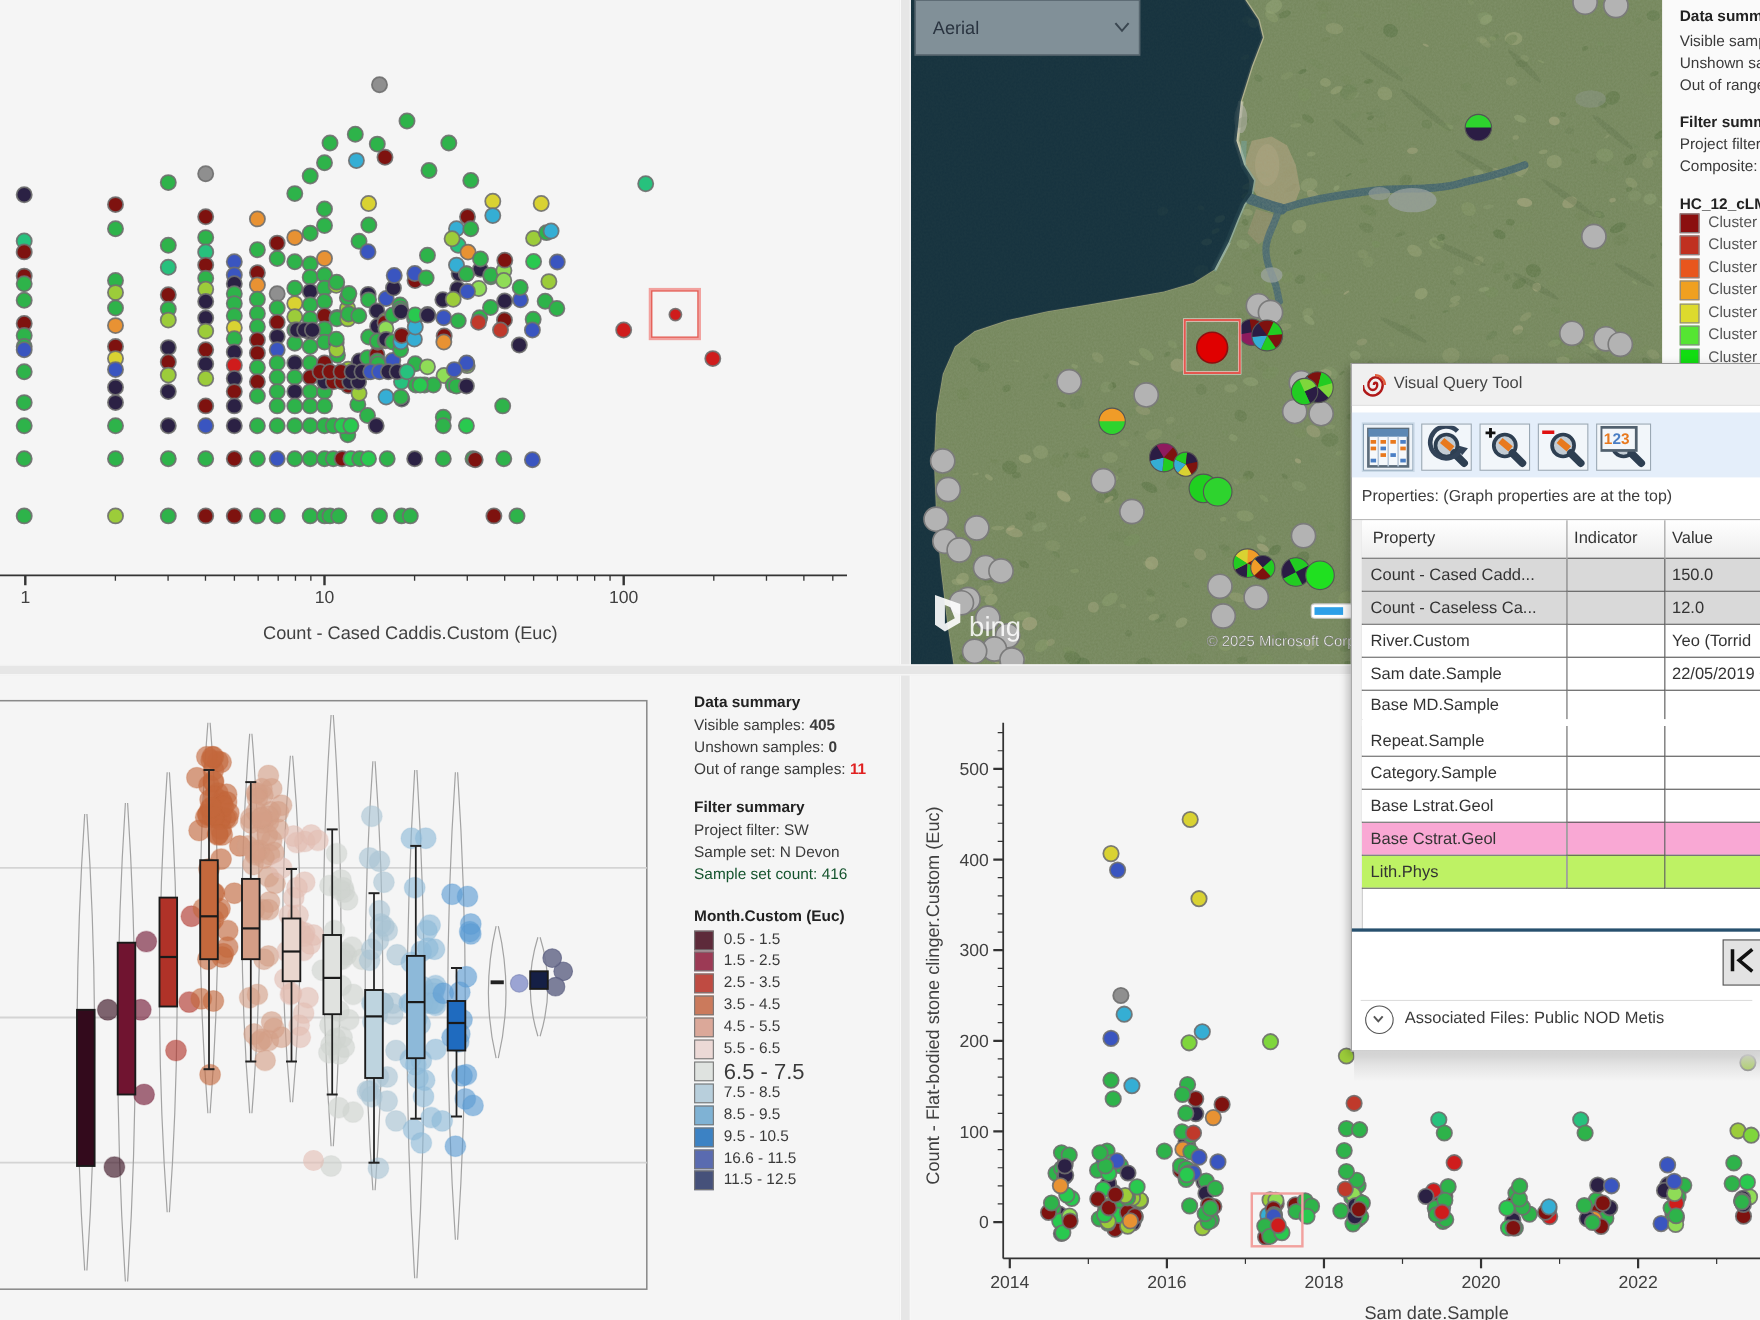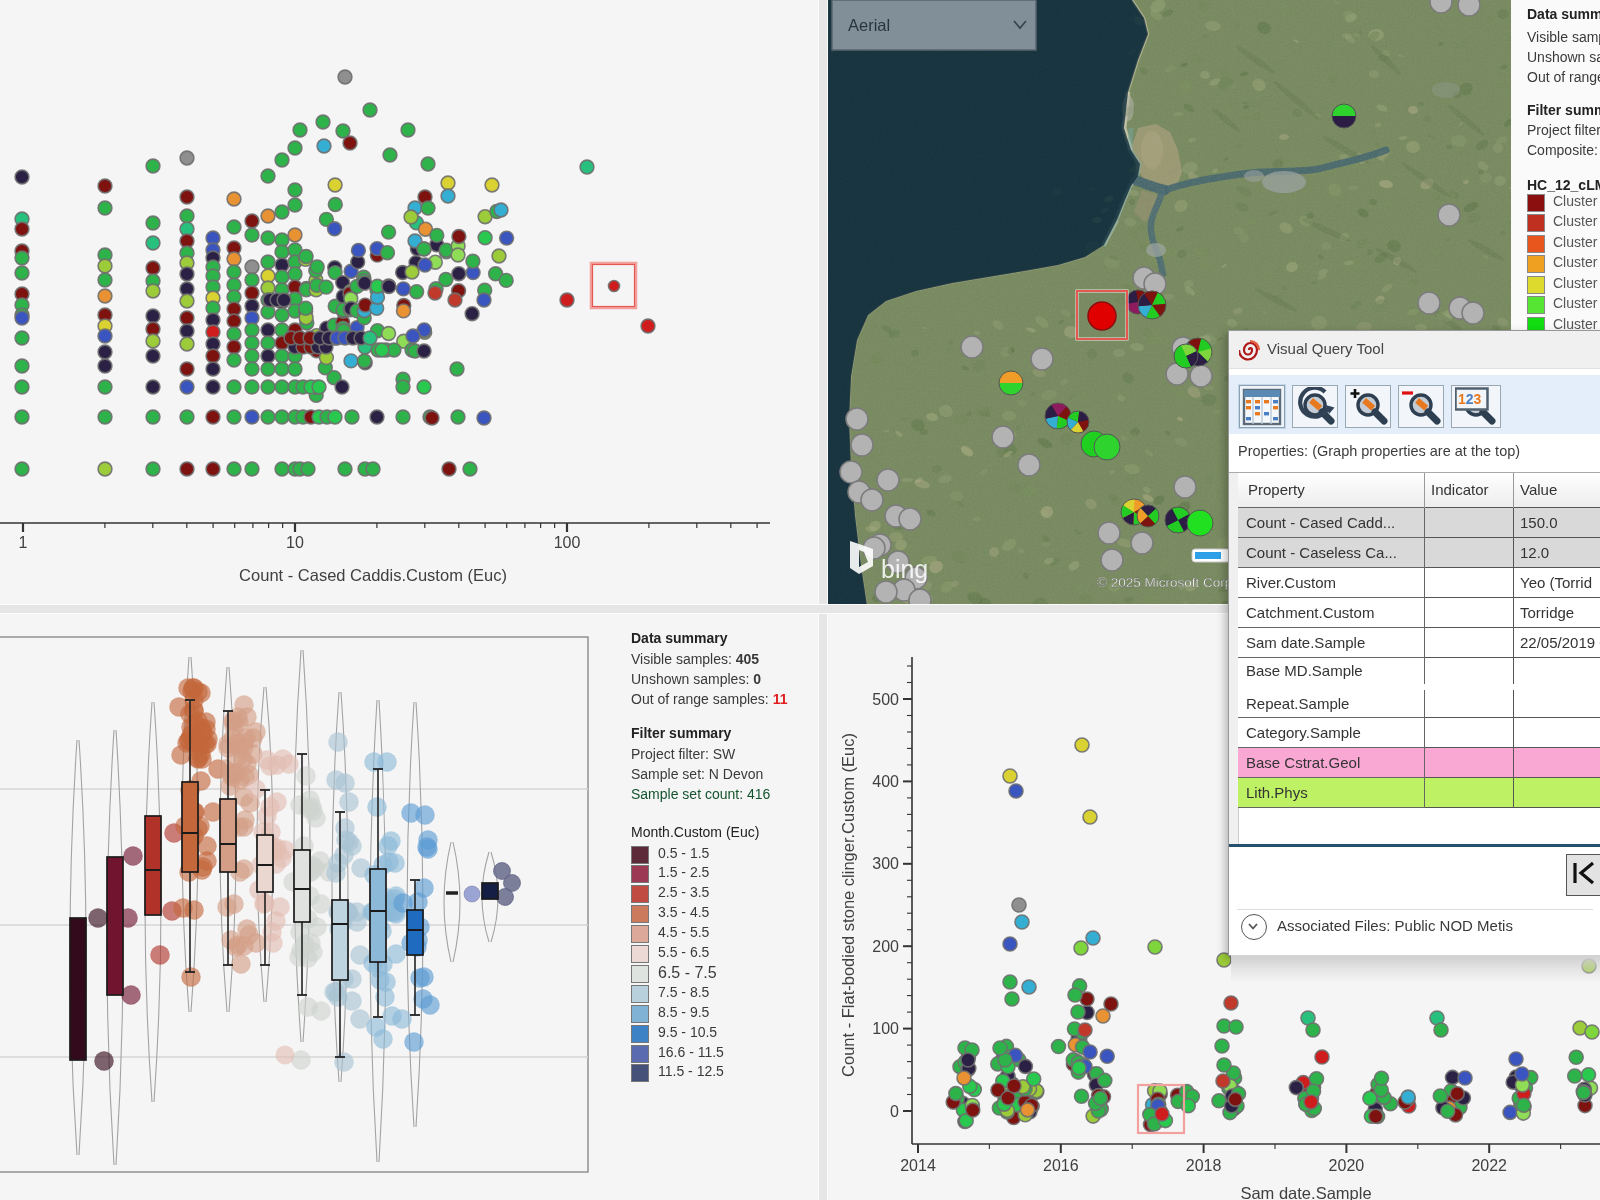--- a/index.html
+++ b/index.html
@@ -1396,35 +1396,35 @@
       <line x1="446" y1="281" x2="458" y2="281" stroke="#222" stroke-width="3.5"></line>
     </svg>
 <div style="position:absolute;left:631px;top:630px;font-size:14px;font-weight:bold;color:#222">Data summary</div>
 <div style="position:absolute;left:631px;top:651px;font-size:14px;color:#3a3a3a">Visible samples: <b>405</b></div>
 <div style="position:absolute;left:631px;top:671px;font-size:14px;color:#3a3a3a">Unshown samples: <b>0</b></div>
 <div style="position:absolute;left:631px;top:691px;font-size:14px;color:#3a3a3a">Out of range samples: <b style="color:#e02020">11</b></div>
 <div style="position:absolute;left:631px;top:725px;font-size:14px;font-weight:bold;color:#222">Filter summary</div>
 <div style="position:absolute;left:631px;top:746px;font-size:14px;color:#3a3a3a">Project filter: SW</div>
 <div style="position:absolute;left:631px;top:766px;font-size:14px;color:#3a3a3a">Sample set: N Devon</div>
 <div style="position:absolute;left:631px;top:786px;font-size:14px;color:#14532d">Sample set count: 416</div>
-<div style="position:absolute;left:631px;top:824px;font-size:14px;font-weight:normal;color:#222">Month.Custom (Euc)</div>
+<div style="position:absolute;left:631px;top:824px;font-size:14px;font-weight:bold;color:#222">Month.Custom (Euc)</div>
 <div style="position:absolute;left:631px;top:846px;width:16px;height:16px;background:#5d2a3a;border:1px solid #777"></div>
     <div style="position:absolute;left:658px;top:845px;font-size:14px;color:#3a3a3a">0.5 - 1.5</div>
     <div style="position:absolute;left:631px;top:865px;width:16px;height:16px;background:#9c3a55;border:1px solid #777"></div>
     <div style="position:absolute;left:658px;top:864px;font-size:14px;color:#3a3a3a">1.5 - 2.5</div>
     <div style="position:absolute;left:631px;top:885px;width:16px;height:16px;background:#bf4b42;border:1px solid #777"></div>
     <div style="position:absolute;left:658px;top:884px;font-size:14px;color:#3a3a3a">2.5 - 3.5</div>
     <div style="position:absolute;left:631px;top:905px;width:16px;height:16px;background:#cb7a5c;border:1px solid #777"></div>
     <div style="position:absolute;left:658px;top:904px;font-size:14px;color:#3a3a3a">3.5 - 4.5</div>
     <div style="position:absolute;left:631px;top:925px;width:16px;height:16px;background:#dba899;border:1px solid #777"></div>
     <div style="position:absolute;left:658px;top:924px;font-size:14px;color:#3a3a3a">4.5 - 5.5</div>
     <div style="position:absolute;left:631px;top:945px;width:16px;height:16px;background:#ecd9d6;border:1px solid #777"></div>
     <div style="position:absolute;left:658px;top:944px;font-size:14px;color:#3a3a3a">5.5 - 6.5</div>
     <div style="position:absolute;left:631px;top:965px;width:16px;height:16px;background:#dfe3e0;border:1px solid #777"></div>
-    <div style="position:absolute;left:658px;top:964px;font-size:16px;color:#3a3a3a">6.5 - 7.5</div>
+    <div style="position:absolute;left:658px;top:964px;font-size:20px;color:#3a3a3a">6.5 - 7.5</div>
     <div style="position:absolute;left:631px;top:985px;width:16px;height:16px;background:#b8cfdc;border:1px solid #777"></div>
     <div style="position:absolute;left:658px;top:984px;font-size:14px;color:#3a3a3a">7.5 - 8.5</div>
     <div style="position:absolute;left:631px;top:1005px;width:16px;height:16px;background:#7fb2d4;border:1px solid #777"></div>
     <div style="position:absolute;left:658px;top:1004px;font-size:14px;color:#3a3a3a">8.5 - 9.5</div>
     <div style="position:absolute;left:631px;top:1025px;width:16px;height:16px;background:#3c82c4;border:1px solid #777"></div>
     <div style="position:absolute;left:658px;top:1024px;font-size:14px;color:#3a3a3a">9.5 - 10.5</div>
     <div style="position:absolute;left:631px;top:1045px;width:16px;height:16px;background:#5a6bb0;border:1px solid #777"></div>
     <div style="position:absolute;left:658px;top:1044px;font-size:14px;color:#3a3a3a">16.6 - 11.5</div>
     <div style="position:absolute;left:631px;top:1064px;width:16px;height:16px;background:#46517a;border:1px solid #777"></div>
     <div style="position:absolute;left:658px;top:1063px;font-size:14px;color:#3a3a3a">11.5 - 12.5</div>
@@ -1861,41 +1861,41 @@
               <td style="border:1px solid #666;border-left:none;padding:2px 8px;white-space:nowrap;overflow:hidden">Count - Caseless Ca...</td>
               <td style="border:1px solid #555;width:76px"></td>
               <td style="border:1px solid #555;border-right:none;padding:2px 6px;white-space:nowrap;overflow:hidden">12.0</td>
             </tr>
             <tr style="background:#fff;height:30px;margin-left:36px;">
               <td style="border:1px solid #666;border-left:none;padding:2px 8px;white-space:nowrap;overflow:hidden">River.Custom</td>
               <td style="border:1px solid #555;width:76px"></td>
               <td style="border:1px solid #555;border-right:none;padding:2px 6px;white-space:nowrap;overflow:hidden">Yeo (Torrid</td>
             </tr>
             <tr style="background:#fff;height:30px;">
-              <td style="border:1px solid #666;border-left:none;padding:2px 8px;white-space:nowrap;overflow:hidden">Catchment.Custom</td>
-              <td style="border:1px solid #555;width:76px"></td>
-              <td style="border:1px solid #555;border-right:none;padding:2px 6px;white-space:nowrap;overflow:hidden">Torridge</td>
-            </tr>
-            <tr style="background:#fff;height:30px;">
               <td style="border:1px solid #666;border-left:none;padding:2px 8px;white-space:nowrap;overflow:hidden">Sam date.Sample</td>
               <td style="border:1px solid #555;width:76px"></td>
               <td style="border:1px solid #555;border-right:none;padding:2px 6px;white-space:nowrap;overflow:hidden">22/05/2019 00:00</td>
             </tr>
             <tr style="background:#fff;height:30px;border-bottom:6px solid #fff;">
               <td style="border:1px solid #666;border-left:none;padding:2px 8px;white-space:nowrap;overflow:hidden">Base MD.Sample</td>
               <td style="border:1px solid #555;width:76px"></td>
               <td style="border:1px solid #555;border-right:none;padding:2px 6px;white-space:nowrap;overflow:hidden"></td>
             </tr>
             <tr style="background:#fff;height:30px;">
               <td style="border:1px solid #666;border-left:none;padding:2px 8px;white-space:nowrap;overflow:hidden">Repeat.Sample</td>
               <td style="border:1px solid #555;width:76px"></td>
               <td style="border:1px solid #555;border-right:none;padding:2px 6px;white-space:nowrap;overflow:hidden"></td>
             </tr>
             <tr style="background:#fff;height:30px;">
               <td style="border:1px solid #666;border-left:none;padding:2px 8px;white-space:nowrap;overflow:hidden">Category.Sample</td>
+              <td style="border:1px solid #555;width:76px"></td>
+              <td style="border:1px solid #555;border-right:none;padding:2px 6px;white-space:nowrap;overflow:hidden"></td>
+            </tr>
+            <tr style="background:#fff;height:30px;">
+              <td style="border:1px solid #666;border-left:none;padding:2px 8px;white-space:nowrap;overflow:hidden">Base Lstrat.Geol</td>
               <td style="border:1px solid #555;width:76px"></td>
               <td style="border:1px solid #555;border-right:none;padding:2px 6px;white-space:nowrap;overflow:hidden"></td>
             </tr>
             <tr style="background:#f9a8d4;height:30px;">
               <td style="border:1px solid #666;border-left:none;padding:2px 8px;white-space:nowrap;overflow:hidden">Base Cstrat.Geol</td>
               <td style="border:1px solid #555;width:76px"></td>
               <td style="border:1px solid #555;border-right:none;padding:2px 6px;white-space:nowrap;overflow:hidden"></td>
             </tr>
             <tr style="background:#bef264;height:30px;padding-left:17px;">
               <td style="border:1px solid #666;border-left:none;padding:2px 8px;white-space:nowrap;overflow:hidden">Lith.Phys</td>

